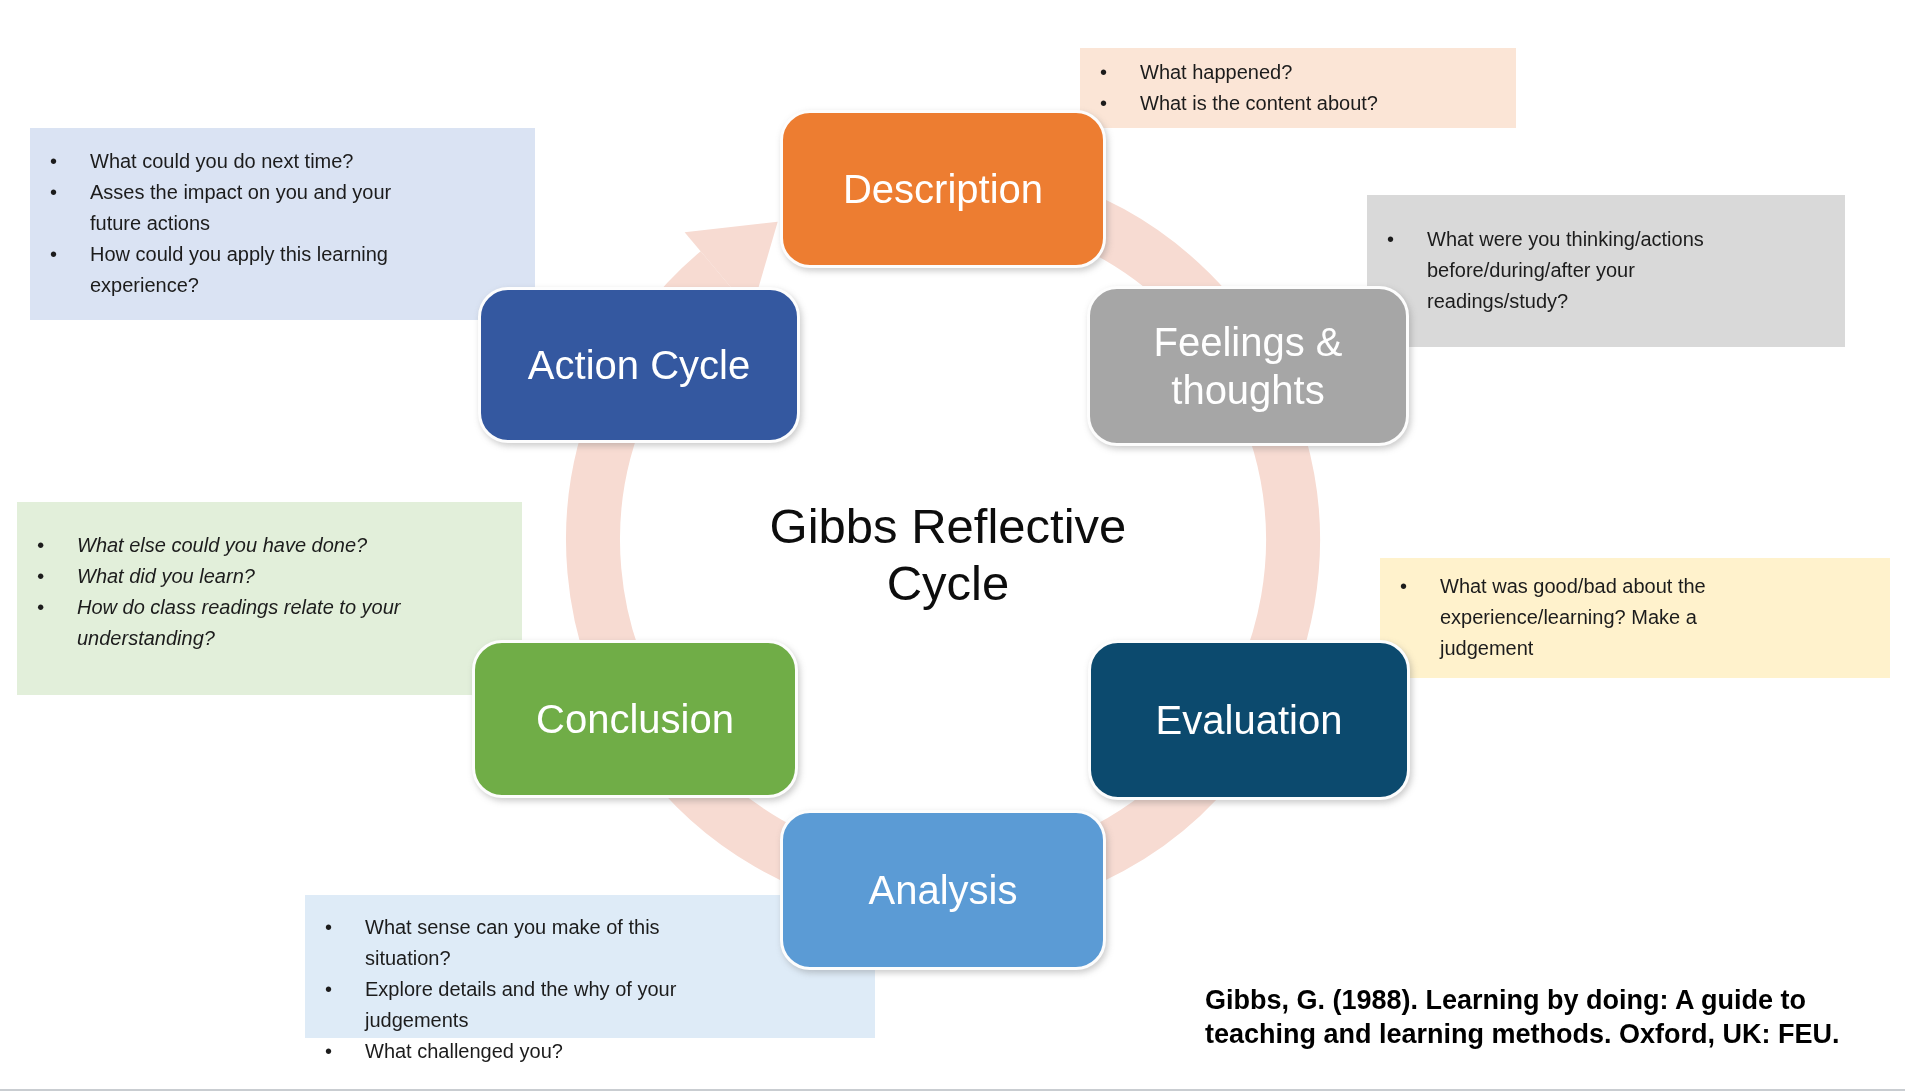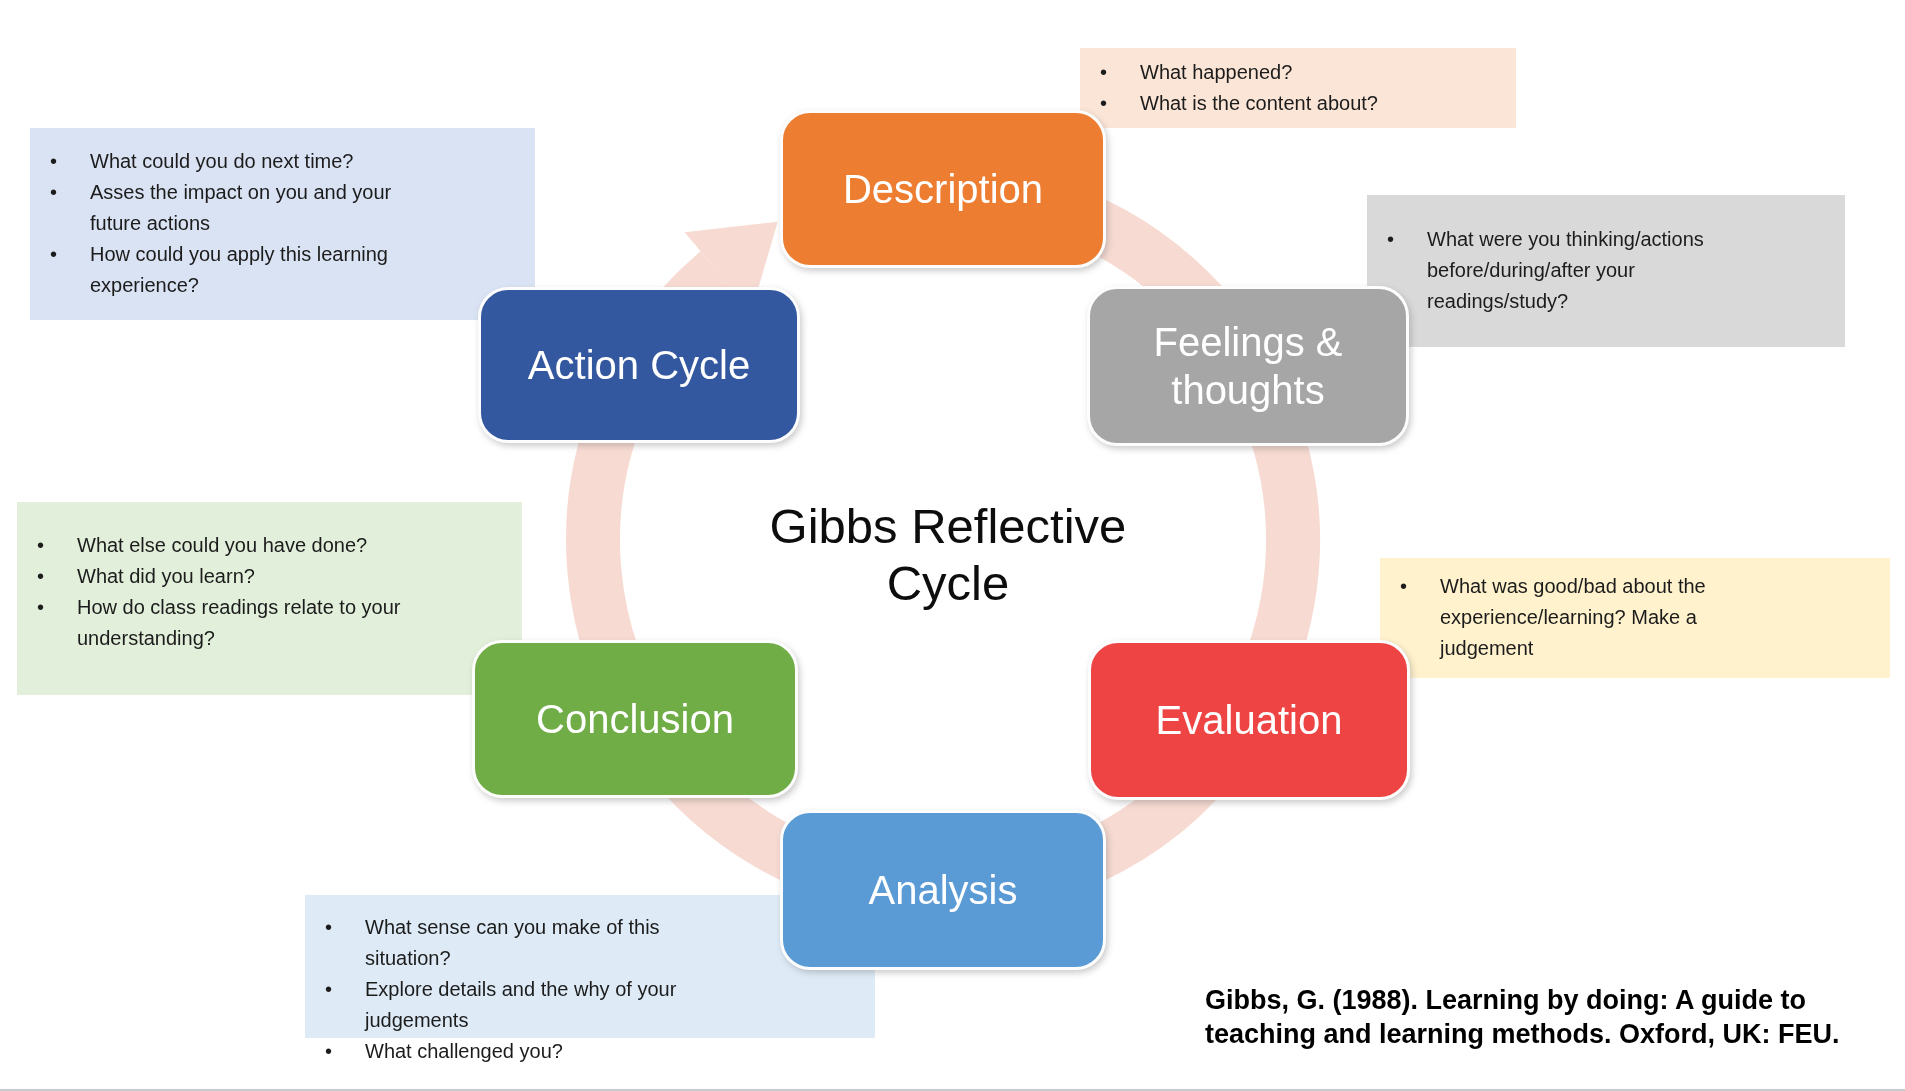--- a/index.html
+++ b/index.html
@@ -31,42 +31,42 @@
     top: 0;
   }
   .callout-description { left: 1080px; top: 48px;  width: 436px; height: 80px;  padding-top: 9px;  background: #FBE5D6; }
   .callout-feelings    { left: 1367px; top: 195px; width: 478px; height: 152px; padding-top: 29px; background: #D9D9D9; }
   .callout-feelings ul    { width: 380px; }
   .callout-evaluation  { left: 1380px; top: 558px; width: 510px; height: 120px; padding-top: 13px; background: #FFF2CC; }
   .callout-evaluation ul  { width: 360px; }
   .callout-action-plan { left: 30px;   top: 128px; width: 505px; height: 192px; padding-top: 18px; background: #DAE3F3; }
   .callout-action-plan ul { width: 400px; }
   .callout-conclusion  { left: 17px;   top: 502px; width: 505px; height: 193px; padding-top: 28px; background: #E2EFDA; }
-  .callout-conclusion ul  { width: 400px; }
+  .callout-conclusion ul  { width: 400px; font-style: italic; }
   .callout-analysis    { left: 305px;  top: 895px; width: 570px; height: 143px; padding-top: 17px; background: #DEEBF7; }
   .callout-analysis ul    { width: 410px; }
 
   
   .stage {
     position: absolute;
     box-sizing: border-box;
     border-radius: 30px;
     border: 3px solid #fdfdfd;
     box-shadow: 2px 3px 6px rgba(110,110,110,0.35);
     display: flex;
     align-items: center;
     justify-content: center;
     text-align: center;
     color: #ffffff;
     font-size: 40px;
     line-height: 48px;
   }
   .stage-description { left: 780px;  top: 110px; width: 326px; height: 158px; background: #ED7D31; }
   .stage-feelings    { left: 1087px; top: 286px; width: 322px; height: 160px; background: #A6A6A6; align-items: center; }
-  .stage-evaluation  { left: 1088px; top: 640px; width: 322px; height: 160px; background: #ef4444; }
+  .stage-evaluation  { left: 1088px; top: 640px; width: 322px; height: 160px; background: #0c4a6e; }
   .stage-analysis    { left: 780px;  top: 810px; width: 326px; height: 160px; background: #5B9BD5; }
   .stage-conclusion  { left: 472px;  top: 640px; width: 326px; height: 158px; background: #70AD47; }
   .stage-action-plan { left: 478px;  top: 287px; width: 322px; height: 156px; background: #3458A0; }
   .stage-feelings .stage-label { padding: 0 14px; }
 
   
   .center-title {
     position: absolute;
     left: 733px;
     top: 462px;

